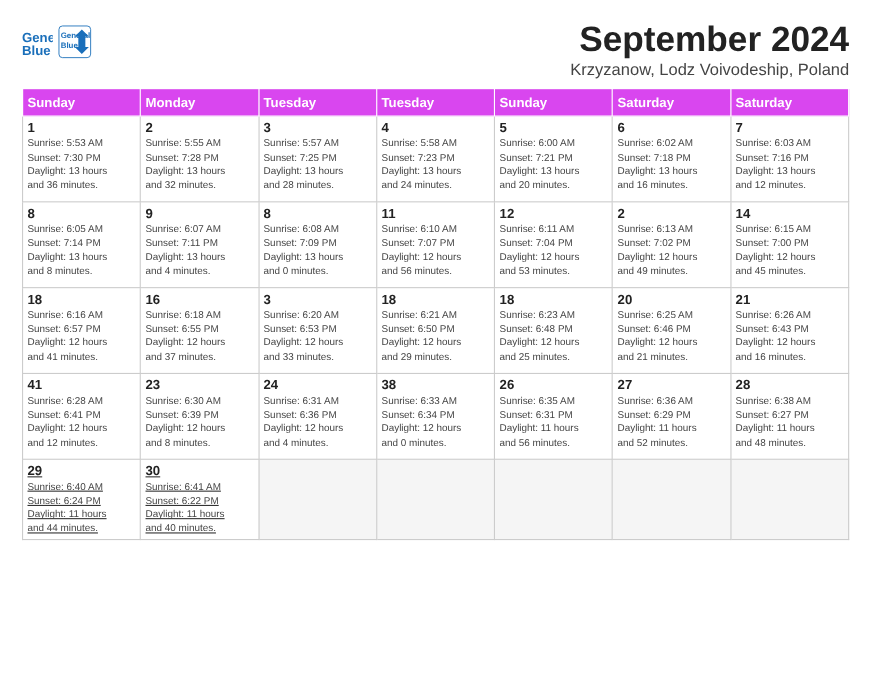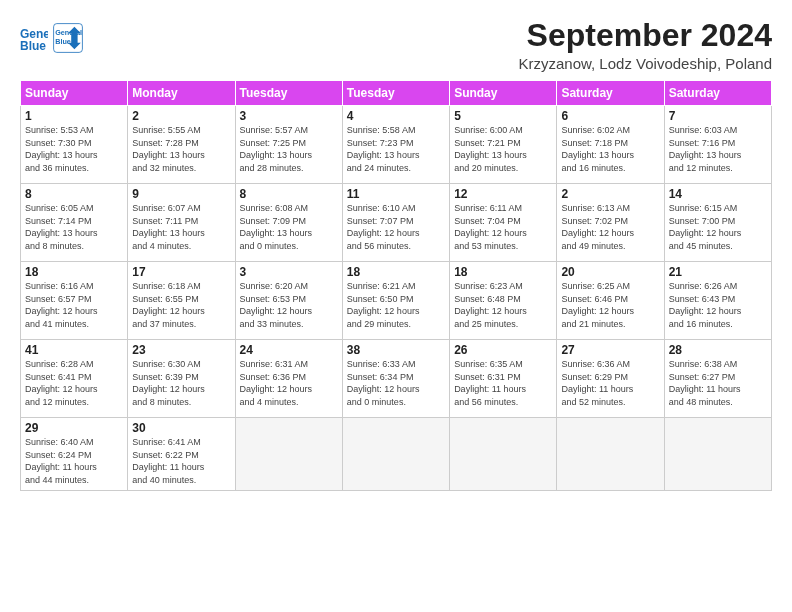--- a/index.html
+++ b/index.html
@@ -67,20 +67,21 @@
       font-size: 9.5px;
       color: #333;
       background: #fff;
       height: 78px;
     }
     .calendar td.empty {
       background: #f5f5f5;
     }
     .calendar tr:last-child td {
       height: 68px;
+      text-decoration: underline;
     }
     .day-num {
       font-size: 12px;
       font-weight: bold;
       color: #222;
       display: block;
       margin-bottom: 1px;
     }
     .day-info {
       font-size: 9px;
@@ -142,21 +143,21 @@
           <td><span class="day-num">8</span><span class="day-info">Sunrise: 6:05 AM<br>Sunset: 7:14 PM<br>Daylight: 13 hours<br>and 8 minutes.</span></td>
           <td><span class="day-num">9</span><span class="day-info">Sunrise: 6:07 AM<br>Sunset: 7:11 PM<br>Daylight: 13 hours<br>and 4 minutes.</span></td>
           <td><span class="day-num">8</span><span class="day-info">Sunrise: 6:08 AM<br>Sunset: 7:09 PM<br>Daylight: 13 hours<br>and 0 minutes.</span></td>
           <td><span class="day-num">11</span><span class="day-info">Sunrise: 6:10 AM<br>Sunset: 7:07 PM<br>Daylight: 12 hours<br>and 56 minutes.</span></td>
           <td><span class="day-num">12</span><span class="day-info">Sunrise: 6:11 AM<br>Sunset: 7:04 PM<br>Daylight: 12 hours<br>and 53 minutes.</span></td>
           <td><span class="day-num">2</span><span class="day-info">Sunrise: 6:13 AM<br>Sunset: 7:02 PM<br>Daylight: 12 hours<br>and 49 minutes.</span></td>
           <td><span class="day-num">14</span><span class="day-info">Sunrise: 6:15 AM<br>Sunset: 7:00 PM<br>Daylight: 12 hours<br>and 45 minutes.</span></td>
         </tr>
         <tr>
           <td><span class="day-num">18</span><span class="day-info">Sunrise: 6:16 AM<br>Sunset: 6:57 PM<br>Daylight: 12 hours<br>and 41 minutes.</span></td>
-          <td><span class="day-num">17</span><span class="day-info">Sunrise: 6:18 AM<br>Sunset: 6:55 PM<br>Daylight: 12 hours<br>and 37 minutes.</span></td>
+          <td><span class="day-num">16</span><span class="day-info">Sunrise: 6:18 AM<br>Sunset: 6:55 PM<br>Daylight: 12 hours<br>and 37 minutes.</span></td>
           <td><span class="day-num">3</span><span class="day-info">Sunrise: 6:20 AM<br>Sunset: 6:53 PM<br>Daylight: 12 hours<br>and 33 minutes.</span></td>
           <td><span class="day-num">18</span><span class="day-info">Sunrise: 6:21 AM<br>Sunset: 6:50 PM<br>Daylight: 12 hours<br>and 29 minutes.</span></td>
           <td><span class="day-num">18</span><span class="day-info">Sunrise: 6:23 AM<br>Sunset: 6:48 PM<br>Daylight: 12 hours<br>and 25 minutes.</span></td>
           <td><span class="day-num">20</span><span class="day-info">Sunrise: 6:25 AM<br>Sunset: 6:46 PM<br>Daylight: 12 hours<br>and 21 minutes.</span></td>
           <td><span class="day-num">21</span><span class="day-info">Sunrise: 6:26 AM<br>Sunset: 6:43 PM<br>Daylight: 12 hours<br>and 16 minutes.</span></td>
         </tr>
         <tr>
           <td><span class="day-num">41</span><span class="day-info">Sunrise: 6:28 AM<br>Sunset: 6:41 PM<br>Daylight: 12 hours<br>and 12 minutes.</span></td>
           <td><span class="day-num">23</span><span class="day-info">Sunrise: 6:30 AM<br>Sunset: 6:39 PM<br>Daylight: 12 hours<br>and 8 minutes.</span></td>
           <td><span class="day-num">24</span><span class="day-info">Sunrise: 6:31 AM<br>Sunset: 6:36 PM<br>Daylight: 12 hours<br>and 4 minutes.</span></td>

